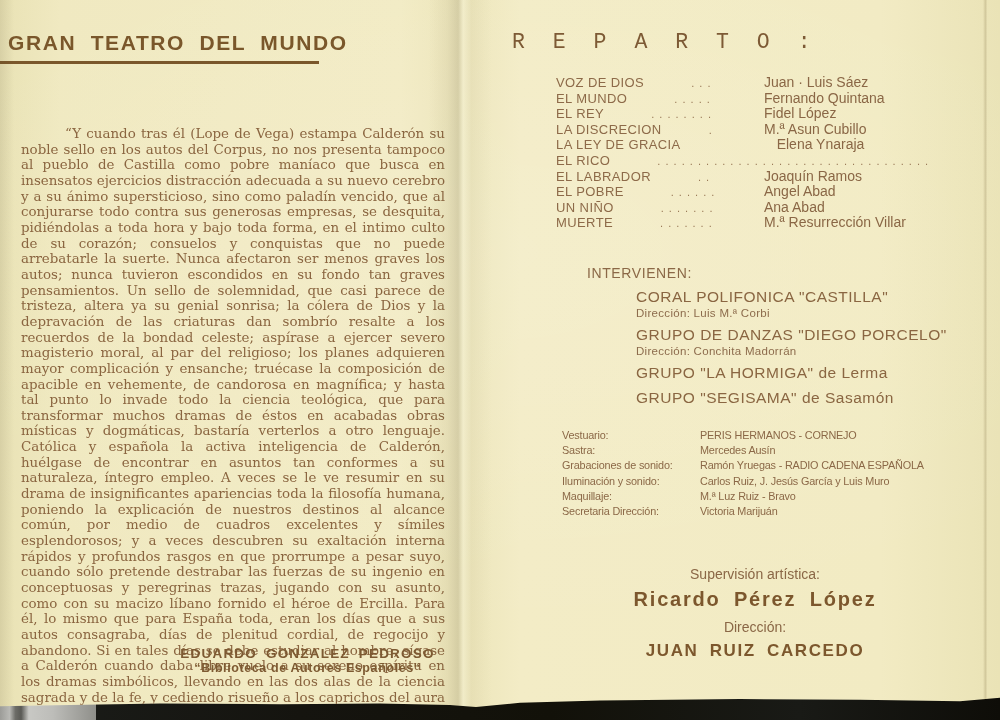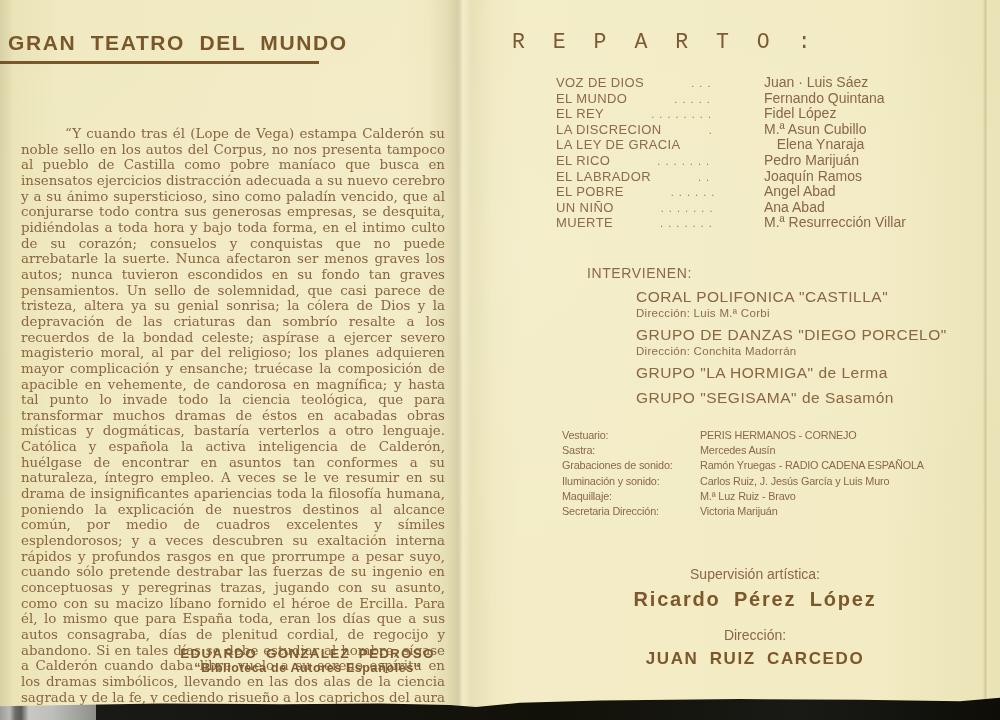--- a/index.html
+++ b/index.html
@@ -99,21 +99,21 @@
   .credits-list { position: absolute; top: 428px; left: 92px; width: 430px; }
   .credit-row { display: grid; grid-template-columns: 138px 1fr; height: 15.2px; }
   .credit-label, .credit-value {
     font-size: 11.8px; letter-spacing: -0.2px; white-space: nowrap; color: #8b6847;
     transform: scaleX(0.92); transform-origin: left;
   }
 
   .supervision-block { position: absolute; top: 566px; left: 130px; width: 310px; text-align: center; }
   .sup-label { font-size: 14px; color: #8a6746; }
   .sup-name { font-size: 20px; font-weight: bold; letter-spacing: 1.8px; word-spacing: 6px; color: #7c572d; margin-top: 6px; white-space: nowrap; }
-  .dir-label { font-size: 14px; color: #8a6746; margin-top: 16px; }
+  .dir-label { font-size: 14px; color: #8a6746; margin-top: 8px; }
   .dir-name { font-size: 17px; font-weight: bold; letter-spacing: 1.6px; word-spacing: 5px; color: #7c572d; margin-top: 6px; white-space: nowrap; }
 </style>
 </head>
 <body>
 
 <div class="scan-surface"></div>
 <div class="scan-gray-corner"></div>
 
 <div class="paper">
 
@@ -159,21 +159,20 @@
         <div class="cast-row">
           <span class="cast-role">LA LEY DE GRACIA</span>
           <span class="cast-leader"></span>
           <span class="cast-actor">Elena Ynaraja</span>
         </div>
 
 
         <div class="cast-row">
           <span class="cast-role">EL RICO</span>
           <span class="cast-leader"></span>
-          <span class="cast-actor">Pedro Marijuán</span>
         </div>
 
         <div class="cast-row">
           <span class="cast-role">EL LABRADOR</span>
           <span class="cast-leader"></span>
           <span class="cast-actor">Joaquín Ramos</span>
         </div>
 
         <div class="cast-row">
           <span class="cast-role">EL POBRE</span>

